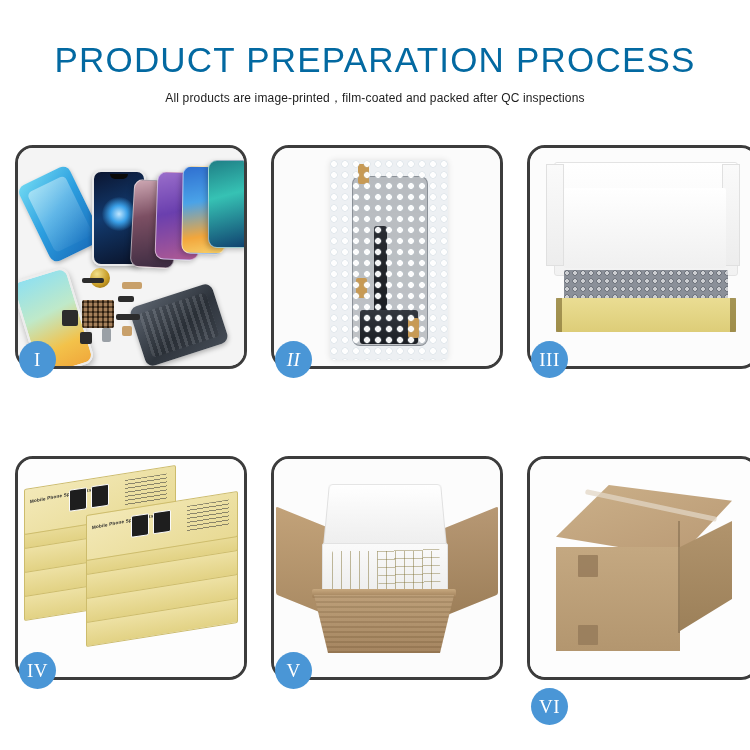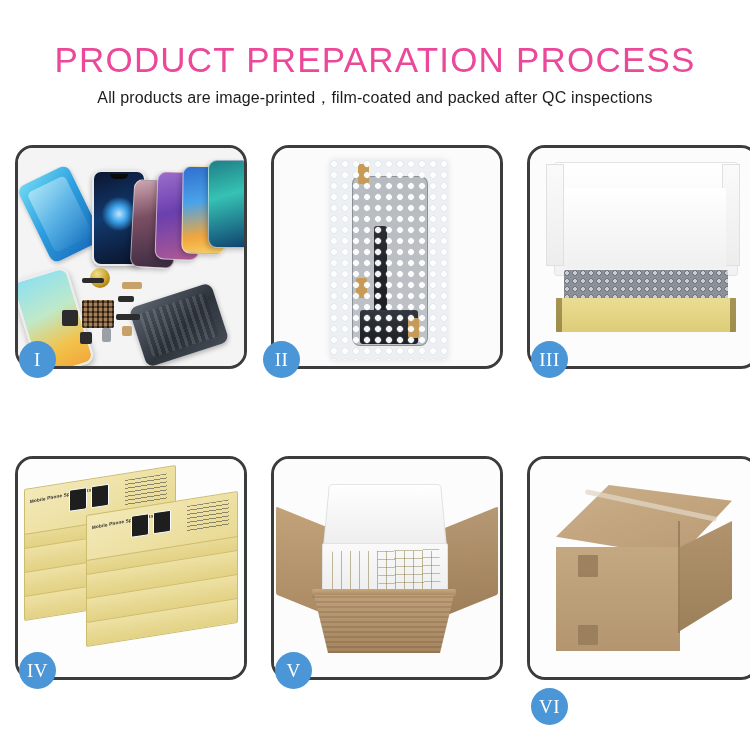--- a/index.html
+++ b/index.html
@@ -8,27 +8,27 @@
     background: #ffffff;
     font-family: "Liberation Sans", sans-serif;
     overflow: hidden;
   }
   .page { position: relative; width: 750px; height: 750px; background: #fff; }
 
   .title {
     position: absolute; top: 40px; left: 0; width: 750px;
     text-align: center;
     font-size: 35px; font-weight: 400; letter-spacing: 1.2px;
-    color: #ec4899; line-height: 40px;
+    color: #0369a1; line-height: 40px;
     white-space: nowrap;
   }
   .subtitle {
     position: absolute; top: 88px; left: 0; width: 750px;
     text-align: center;
-    font-size: 16px; font-weight: 400; letter-spacing: 0.15px;
+    font-size: 12px; font-weight: 400; letter-spacing: 0.15px;
     color: #1c1c1c; line-height: 20px;
     white-space: nowrap;
   }
 
   .grid { position: absolute; top: 145px; left: 15px; width: 720px; height: 535px; }
 
   .panel {
     position: absolute;
     width: 232px; height: 224px;
     border: 3px solid #3c3c3c;
@@ -49,21 +49,21 @@
     position: absolute;
     width: 37px; height: 37px; border-radius: 50%;
     background: #4a96d6;
     color: #ffffff;
     font-family: "Liberation Serif", serif;
     font-size: 19px; letter-spacing: 0.5px;
     display: flex; align-items: center; justify-content: center;
     z-index: 40;
   }
   .badge.b0 { left: 4px;   top: 196px; }
-  .badge.b1 { left: 248px; top: 196px; }
+  .badge.b1 { left: 260px; top: 196px; font-style: italic; }
   .badge.b2 { left: 516px; top: 196px; }
   .badge.b3 { left: 4px;   top: 507px; }
   .badge.b4 { left: 260px; top: 507px; }
   .badge.b5 { left: 516px; top: 507px; margin-top: 36px; }
 
   
   .p1bg { position:absolute; inset:0; background:#f4f4f4; }
   .film {
     position: absolute; left: 14px; top: 24px; width: 56px; height: 84px;
     background: linear-gradient(150deg,#6fd8f2 0%, #2c9fe0 45%, #1769b8 100%);

